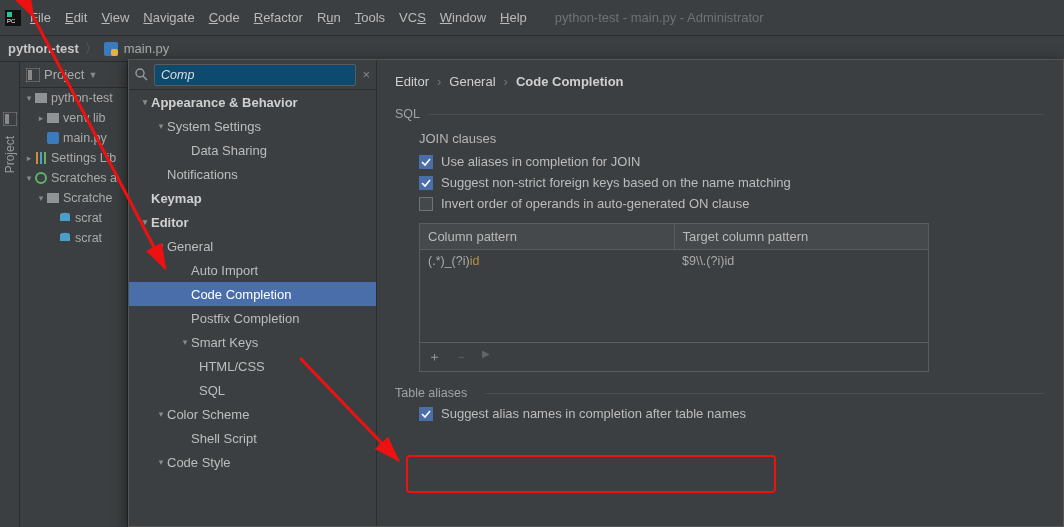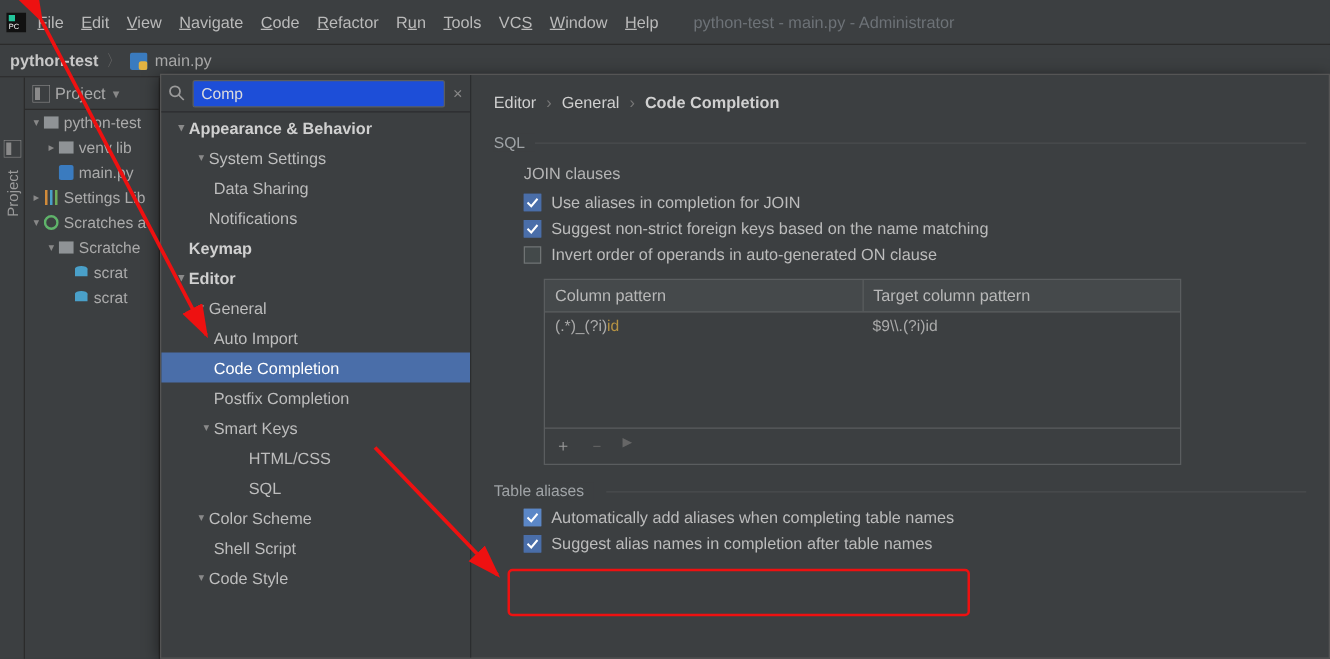--- a/index.html
+++ b/index.html
@@ -36,42 +36,42 @@
   .tree .ic  { width:14px;height:14px;margin-right:3px;display:inline-flex;align-items:center;justify-content:center;}
   .tree .sp0{padding-left:4px;} .tree .sp1{padding-left:16px;} .tree .sp2{padding-left:28px;}
 
   
   .settings { position:absolute; left:128px; top:59px; width:936px; height:468px; background:#3c3f41; border:1px solid #555; display:flex; flex-direction:column; box-shadow:-2px 2px 12px rgba(0,0,0,.5);}
   .settings .titlebar{height:26px;display:flex;align-items:center;gap:8px;padding:0 6px;border-bottom:1px solid #2b2d2f;}
   .settings .titlebar .logo{width:16px;height:16px;}
   .settings .body{flex:1;display:flex;min-height:0;}
   .setnav{width:248px;border-right:1px solid #2b2d2f;display:flex;flex-direction:column;}
   .search{height:30px;display:flex;align-items:center;padding:0 6px;gap:6px;border-bottom:1px solid #2b2d2f;}
-  .search input{flex:1;background:#1d4ed8;border:1px solid #5a5d5e;color:#ddd;height:22px;padding:0 6px;font-size:12.5px;outline:none;border-radius:2px;}
+  .search input{flex:1;background:#0c4a6e;border:1px solid #5a5d5e;color:#ddd;height:22px;padding:0 6px;font-size:12.5px;outline:none;border-radius:2px;font-style:italic;}
   .search .x{color:#888;font-size:13px;}
   .navtree{flex:1;overflow:hidden;font-size:13px;}
   .navtree .nrow{display:flex;align-items:center;height:24px;white-space:nowrap;overflow:hidden;color:#bdbdbd;}
   .navtree .nrow.top{font-weight:600;color:#d0d0d0;}
   .navtree .nrow.sel{background:#4a6ea9;color:#fff;}
   .navtree .nar{width:12px;text-align:center;font-size:9px;color:#8a8a8a;}
-  .navtree .l0{padding-left:10px;} .navtree .l1{padding-left:26px;} .navtree .l2{padding-left:30px;} .navtree .l3{padding-left:58px;}
+  .navtree .l0{padding-left:10px;} .navtree .l1{padding-left:26px;} .navtree .l2{padding-left:50px;} .navtree .l3{padding-left:58px;}
 
   .setmain{flex:1;padding:14px 18px 0 18px;display:flex;flex-direction:column;min-width:0;}
   .bc{color:#d0d0d0;font-size:13px;display:flex;gap:8px;align-items:center;margin-bottom:18px;}
   .bc .sep{color:#777;}
   .bc .cur{font-weight:600;}
   .section-title{color:#9fa3a6;font-size:12.5px;margin-bottom:6px;position:relative;}
   .section-title:after{content:"";position:absolute;left:32px;right:0;top:50%;border-top:1px solid #4a4d4f;}
   .subhdr{color:#b5b5b5;margin:4px 0 8px 24px;}
   .chk{display:flex;align-items:center;gap:8px;margin:0 0 6px 24px;color:#bcbcbc;}
   .chk .box{width:14px;height:14px;border:1px solid #6f7374;background:#43494a;display:flex;align-items:center;justify-content:center;}
   .chk .box.on{background:#4a6ea9;border-color:#4a6ea9;}
   .chk .box.icon{background:#5b87c7;border-color:#5b87c7;}
   .chk .box svg{display:block;}
-  .tbl{margin:6px 0 0 40px;width:510px;border:1px solid #5a5d5f;}
+  .tbl{margin:6px 0 0 24px;width:510px;border:1px solid #5a5d5f;}
   .tbl .th{display:flex;background:#45494b;border-bottom:1px solid #5a5d5f;}
   .tbl .th>div{flex:1;padding:5px 8px;color:#b8b8b8;border-right:1px solid #5a5d5f;}
   .tbl .th>div:last-child{border-right:none;}
   .tbl .tr{display:flex;}
   .tbl .tr>div{flex:1;padding:4px 8px;color:#aaa;font-size:12.5px;}
   .tbl .tr>div .hl{color:#b59243;}
   .tbl .filler{height:70px;}
   .tbl .tools{display:flex;gap:14px;padding:5px 8px;border-top:1px solid #5a5d5f;color:#9c9c9c;font-size:13px;}
   .sectitle2{color:#9fa3a6;font-size:12.5px;margin:14px 0 6px 0;position:relative;}
   .sectitle2 span{background:#3c3f41;padding-right:8px;position:relative;z-index:1;}
@@ -348,28 +348,20 @@
         <div class="tools">
           <span>＋</span>
           <span style="color:#666;">－</span>
           <span style="color:#666;font-size:10px;">▶</span>
         </div>
       </div>
 
       <div class="sectitle2"><span>Table aliases</span></div>
 
       <label class="chk">
-        <span class="box icon">
-            <svg width="10" height="10">
-              <polyline points="1,5 4,8 9,2" fill="none" stroke="#fff" stroke-width="1.6"></polyline>
-            </svg>
-          </span>
-        <span>Automatically add aliases when completing table names</span>
-      </label>
-      <label class="chk">
         <span class="box on">
             <svg width="10" height="10">
               <polyline points="1,5 4,8 9,2" fill="none" stroke="#fff" stroke-width="1.6"></polyline>
             </svg>
           </span>
         <span>Suggest alias names in completion after table names</span>
       </label>
     </div>
   </div>
 </div>

